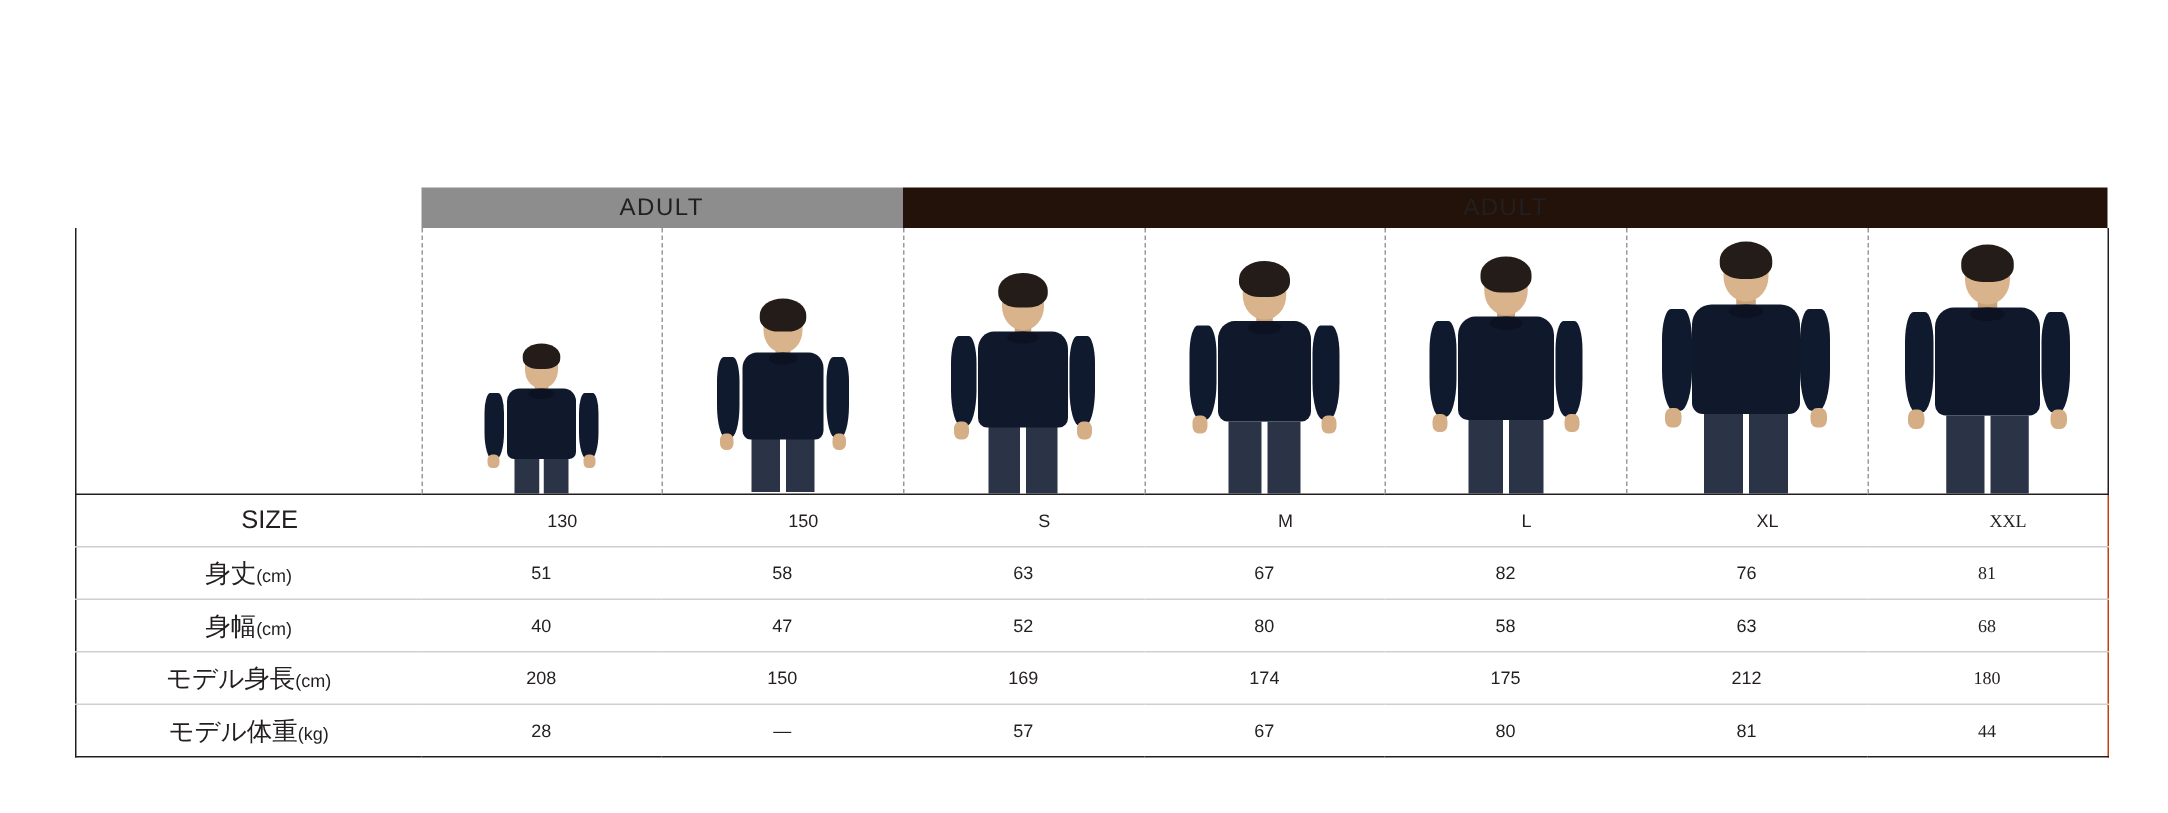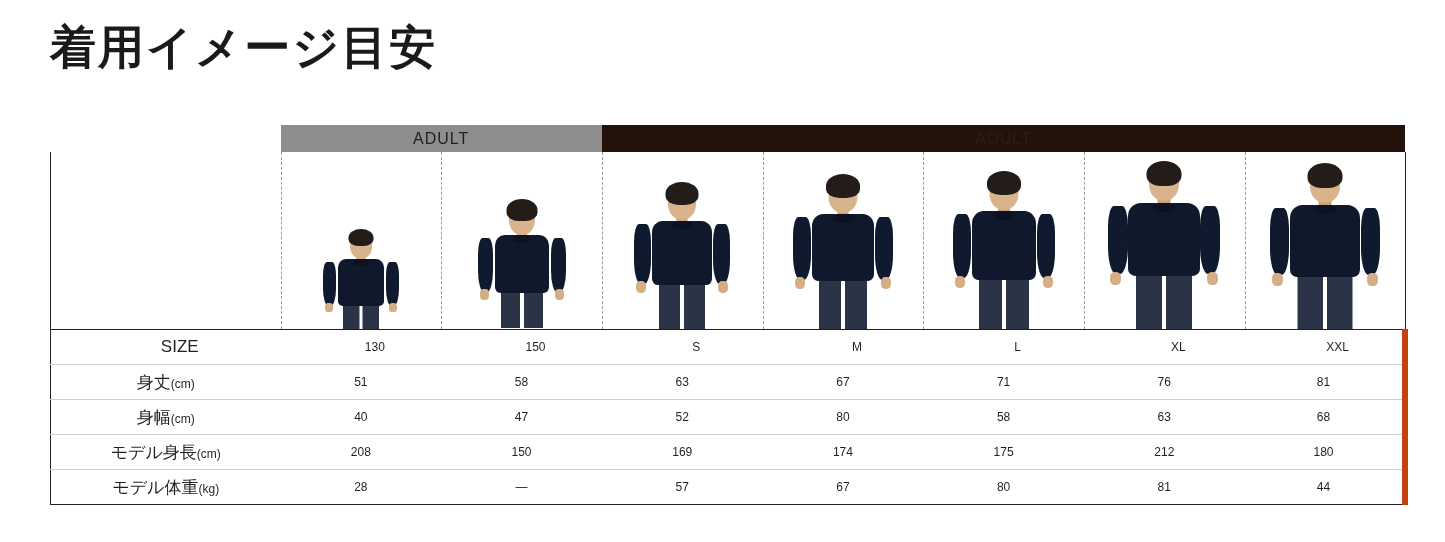--- a/index.html
+++ b/index.html
@@ -97,21 +97,22 @@
     height: 34px;
     border-bottom: 1px solid #cfcfcf;
     font-size: 12px;
   }
   .data-row td.label-cell {
     border-left: 1px solid #231f20;
     text-align: center;
     font-size: 17px;
   }
   .data-row td.last-cell {
-    border-right: 6px solid #c2410c;
+    border-right: 1px solid #c2410c;
+    font-family: Liberation Serif, serif;
   }
   .data-row.first-data td { border-top: none; padding-left: 28px; }
   .data-row.last-row td { border-bottom: 1px solid #231f20; }
   .unit { font-size: 12px; }
 
   
   .model {
     position: relative;
     margin: 0 auto;
     width: 100%;
@@ -189,21 +190,20 @@
     transform: translateX(-50%);
     background: #ffffff;
     z-index: 2;
   }
 </style>
 </head>
 <body>
 
 <div class="page">
 
-  <div class="page-title">着用イメージ目安</div>
 
   <table class="size-table">
     <colgroup>
       <col class="label-col">
       <col class="data-col">
         <col class="data-col">
         <col class="data-col">
         <col class="data-col">
       <col class="data-col">
         <col class="data-col">
@@ -364,21 +364,21 @@
         <td>XL</td>
         <td class="last-cell">XXL</td>
       </tr>
 
       <tr class="data-row">
         <td class="label-cell"><span>身丈</span><span class="unit">(cm)</span></td>
         <td>51</td>
         <td>58</td>
         <td>63</td>
         <td>67</td>
-        <td>71</td>
+        <td>82</td>
         <td>76</td>
         <td class="last-cell">81</td>
       </tr>
 
       <tr class="data-row">
         <td class="label-cell"><span>身幅</span><span class="unit">(cm)</span></td>
         <td>40</td>
         <td>47</td>
         <td>52</td>
         <td>80</td>

